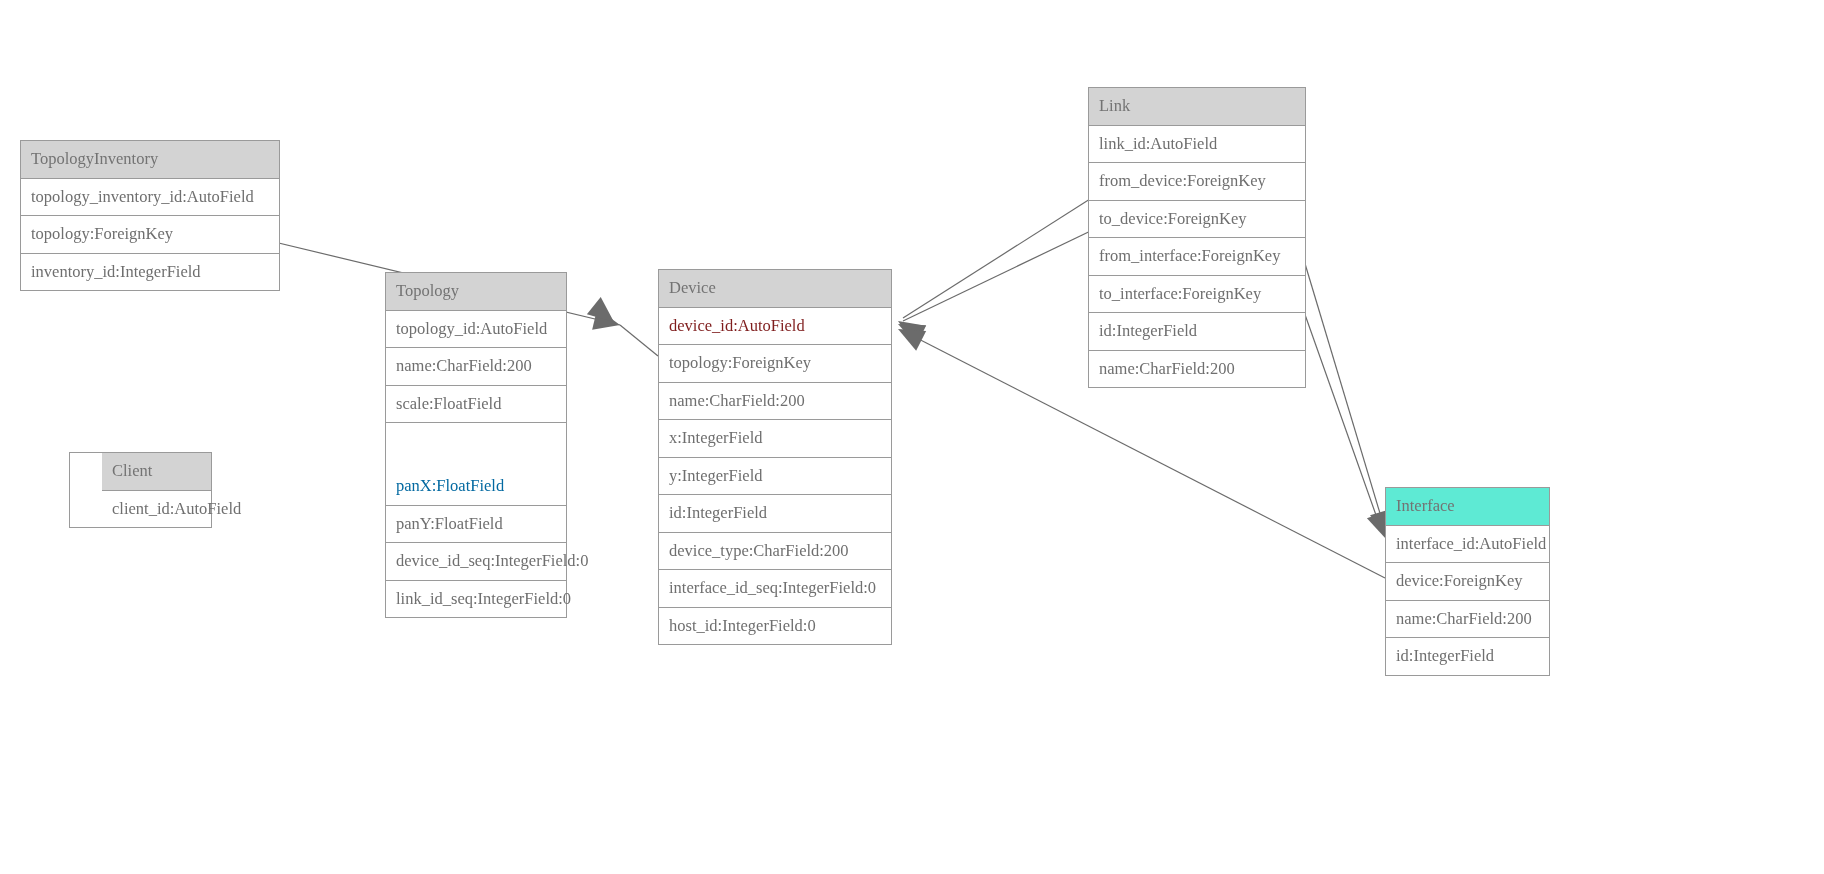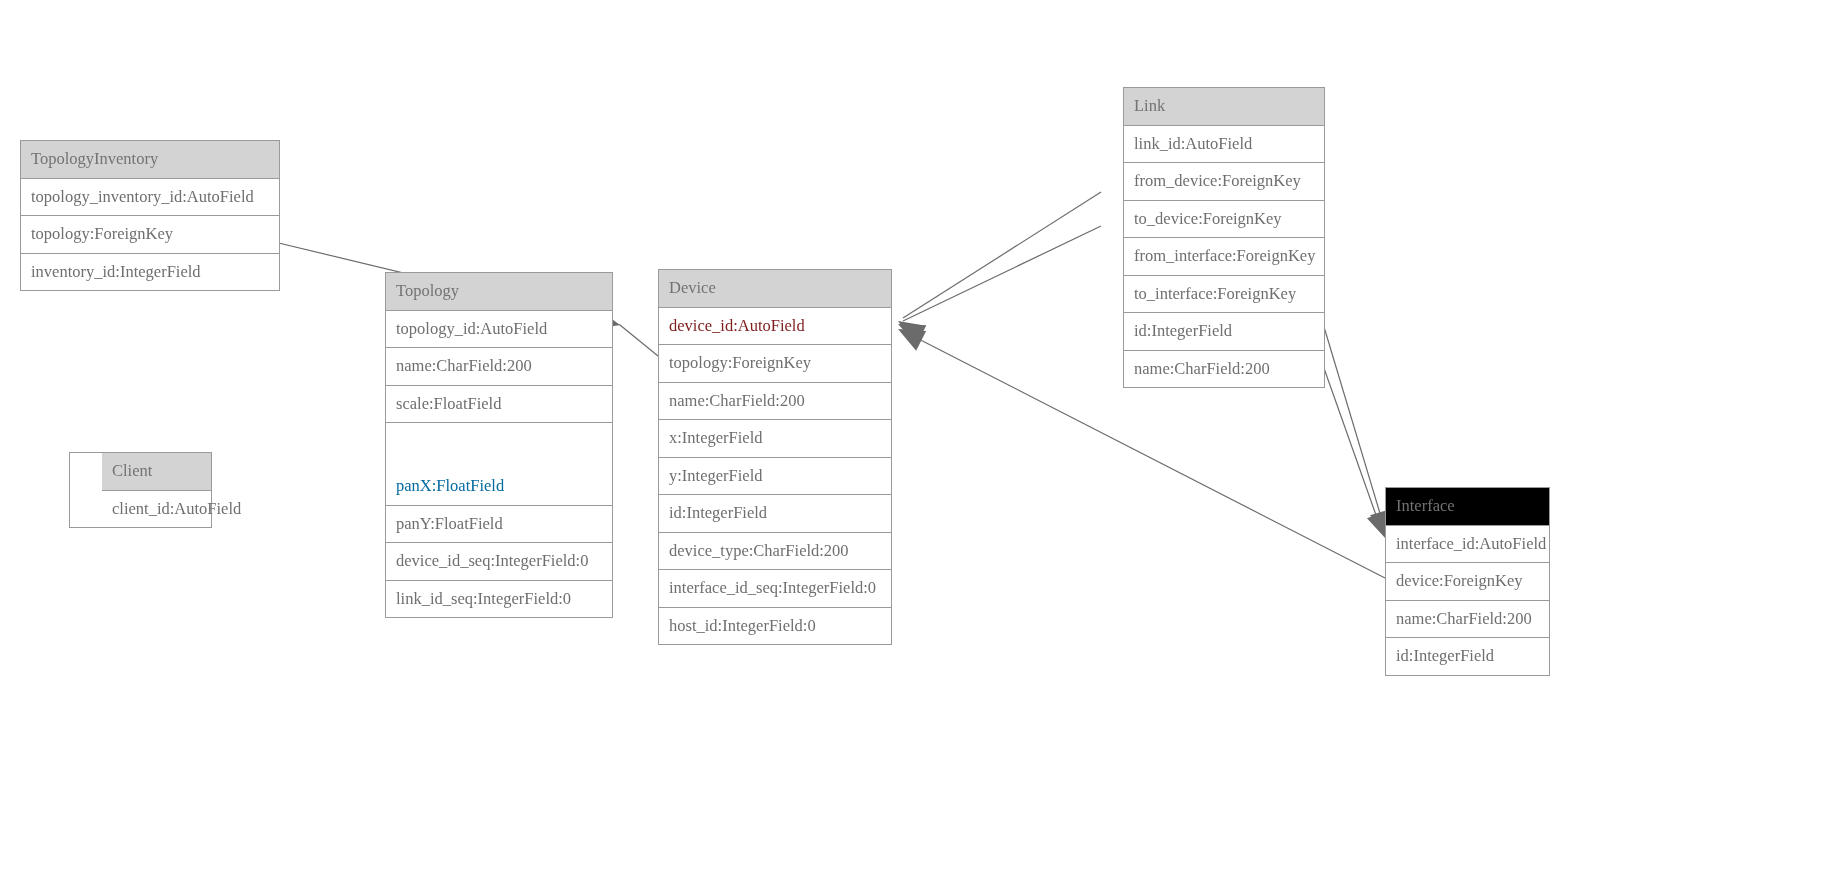--- a/index.html
+++ b/index.html
@@ -103,21 +103,21 @@
           <div class="field-row" style="border-bottom-color: rgb(154, 154, 154); color: rgb(111, 111, 111);">topology:ForeignKey</div>
           <div class="field-row" style="border-bottom-color: rgb(154, 154, 154); color: rgb(111, 111, 111);">inventory_id:IntegerField</div>
         </div>
       </div>
       <div class="entity" style="left: 69px; top: 452px; width: 143px; border-color: rgb(154, 154, 154); padding-left: 32px;">
         <div class="entity-header" style="background: rgb(211, 211, 211); border-bottom-color: rgb(154, 154, 154);">Client</div>
         <div class="entity-fields">
           <div class="field-row" style="border-bottom-color: rgb(154, 154, 154); color: rgb(111, 111, 111);">client_id:AutoField</div>
         </div>
       </div>
-      <div class="entity" style="left: 385px; top: 272px; width: 228px; border-color: rgb(154, 154, 154);">
+      <div class="entity" style="left: 385px; top: 272px; width: 182px; border-color: rgb(154, 154, 154);">
         <div class="entity-header" style="background: rgb(211, 211, 211); border-bottom-color: rgb(154, 154, 154);">Topology</div>
         <div class="entity-fields">
           <div class="field-row" style="border-bottom-color: rgb(154, 154, 154); color: rgb(111, 111, 111);">topology_id:AutoField</div>
           <div class="field-row" style="border-bottom-color: rgb(154, 154, 154); color: rgb(111, 111, 111);">name:CharField:200</div>
           <div class="field-row" style="border-bottom-color: rgb(154, 154, 154); color: rgb(111, 111, 111);">scale:FloatField</div>
           <div class="field-row" style="border-bottom-color: rgb(154, 154, 154); color: #0369a1; margin-top: 45px;">panX:FloatField</div>
           <div class="field-row" style="border-bottom-color: rgb(154, 154, 154); color: rgb(111, 111, 111);">panY:FloatField</div>
           <div class="field-row" style="border-bottom-color: rgb(154, 154, 154); color: rgb(111, 111, 111);">device_id_seq:IntegerField:0</div>
           <div class="field-row" style="border-bottom-color: rgb(154, 154, 154); color: rgb(111, 111, 111);">link_id_seq:IntegerField:0</div>
         </div>
@@ -129,34 +129,34 @@
           <div class="field-row" style="border-bottom-color: rgb(154, 154, 154); color: rgb(111, 111, 111);">topology:ForeignKey</div>
           <div class="field-row" style="border-bottom-color: rgb(154, 154, 154); color: rgb(111, 111, 111);">name:CharField:200</div>
           <div class="field-row" style="border-bottom-color: rgb(154, 154, 154); color: rgb(111, 111, 111);">x:IntegerField</div>
           <div class="field-row" style="border-bottom-color: rgb(154, 154, 154); color: rgb(111, 111, 111);">y:IntegerField</div>
           <div class="field-row" style="border-bottom-color: rgb(154, 154, 154); color: rgb(111, 111, 111);">id:IntegerField</div>
           <div class="field-row" style="border-bottom-color: rgb(154, 154, 154); color: rgb(111, 111, 111);">device_type:CharField:200</div>
           <div class="field-row" style="border-bottom-color: rgb(154, 154, 154); color: rgb(111, 111, 111);">interface_id_seq:IntegerField:0</div>
           <div class="field-row" style="border-bottom-color: rgb(154, 154, 154); color: rgb(111, 111, 111);">host_id:IntegerField:0</div>
         </div>
       </div>
-      <div class="entity" style="left: 1123px; top: 87px; width: 202px; border-color: rgb(154, 154, 154);">
+      <div class="entity" style="left: 1088px; top: 87px; width: 218px; border-color: rgb(154, 154, 154);">
         <div class="entity-header" style="background: rgb(211, 211, 211); border-bottom-color: rgb(154, 154, 154);">Link</div>
         <div class="entity-fields">
           <div class="field-row" style="border-bottom-color: rgb(154, 154, 154); color: rgb(111, 111, 111);">link_id:AutoField</div>
           <div class="field-row" style="border-bottom-color: rgb(154, 154, 154); color: rgb(111, 111, 111);">from_device:ForeignKey</div>
           <div class="field-row" style="border-bottom-color: rgb(154, 154, 154); color: rgb(111, 111, 111);">to_device:ForeignKey</div>
           <div class="field-row" style="border-bottom-color: rgb(154, 154, 154); color: rgb(111, 111, 111);">from_interface:ForeignKey</div>
           <div class="field-row" style="border-bottom-color: rgb(154, 154, 154); color: rgb(111, 111, 111);">to_interface:ForeignKey</div>
           <div class="field-row" style="border-bottom-color: rgb(154, 154, 154); color: rgb(111, 111, 111);">id:IntegerField</div>
           <div class="field-row" style="border-bottom-color: rgb(154, 154, 154); color: rgb(111, 111, 111);">name:CharField:200</div>
         </div>
       </div>
       <div class="entity" style="left: 1385px; top: 487px; width: 165px; border-color: rgb(154, 154, 154);">
-        <div class="entity-header" style="background: #000000; border-bottom-color: rgb(154, 154, 154);">Interface</div>
+        <div class="entity-header" style="background: #5eead4; border-bottom-color: rgb(154, 154, 154);">Interface</div>
         <div class="entity-fields">
           <div class="field-row" style="border-bottom-color: rgb(154, 154, 154); color: rgb(111, 111, 111);">interface_id:AutoField</div>
           <div class="field-row" style="border-bottom-color: rgb(154, 154, 154); color: rgb(111, 111, 111);">device:ForeignKey</div>
           <div class="field-row" style="border-bottom-color: rgb(154, 154, 154); color: rgb(111, 111, 111);">name:CharField:200</div>
           <div class="field-row" style="border-bottom-color: rgb(154, 154, 154); color: rgb(111, 111, 111);">id:IntegerField</div>
         </div>
       </div>
     </div>
 
 </div>

